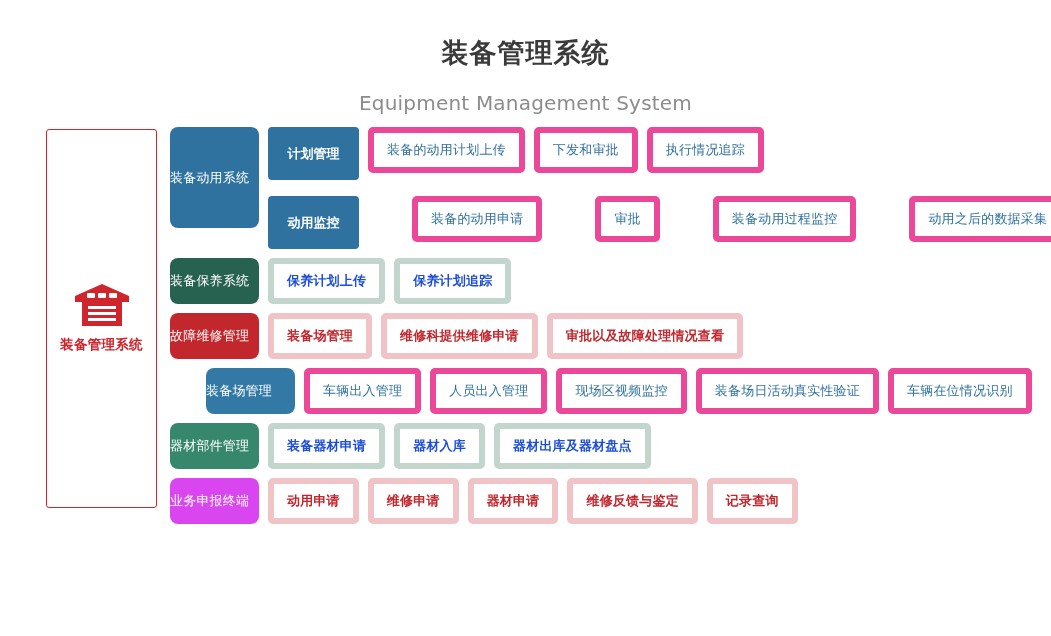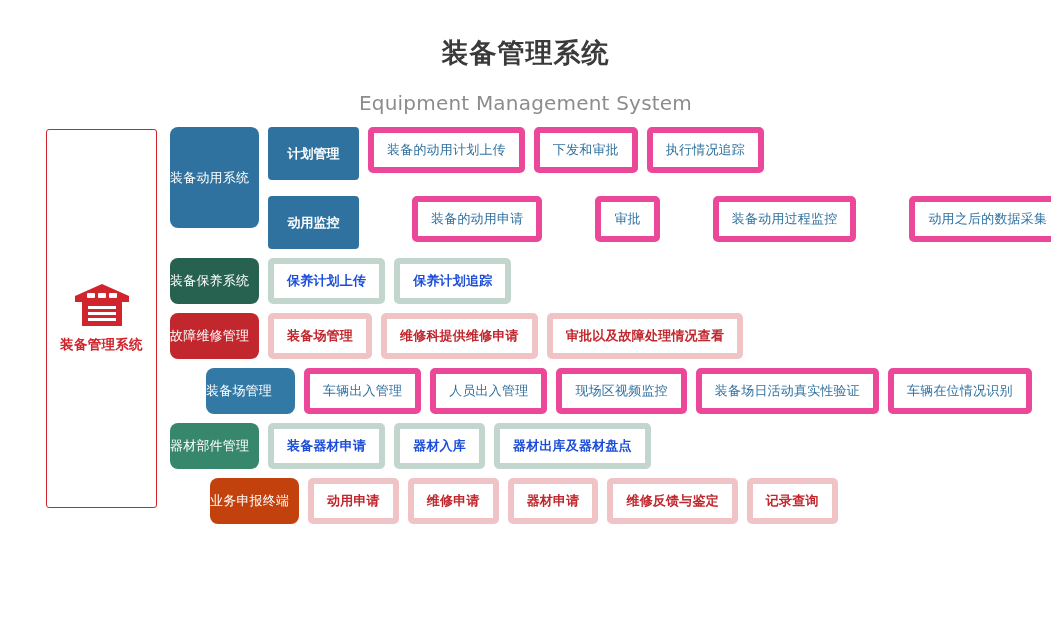--- a/index.html
+++ b/index.html
@@ -93,21 +93,21 @@
     flex: 0 0 auto;
     box-sizing: border-box;
     text-align: center;
     line-height: 16px;
   }
   .cat-blue   { background: #2f72a0; }
   .cat-green  { background: #27614f; }
   .cat-red    { background: #c1272d; }
   .cat-blue2  { background: #3279a6; margin-left: 36px; }
   .cat-green2 { background: #36876c; }
-  .cat-red2   { background: #c2410c; margin-left: 40px; }
+  .cat-red2   { background: #d946ef; }
 
   
   .sub-stack {
     display: flex;
     flex-direction: column;
     margin-left: 9px;
   }
   .sub-row {
     display: flex;
     align-items: stretch;

